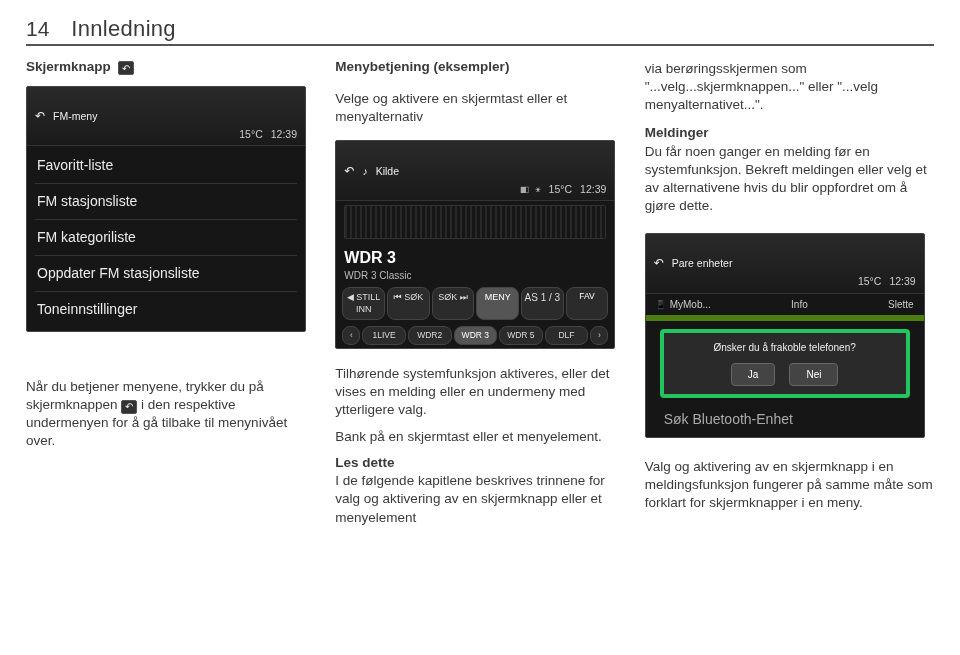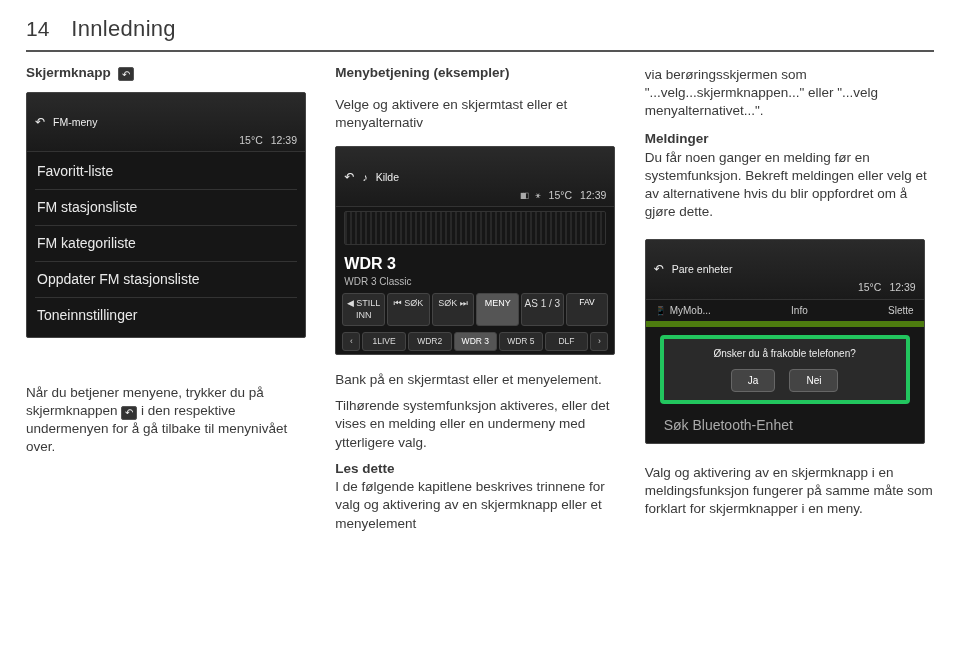--- a/index.html
+++ b/index.html
@@ -13,21 +13,20 @@
     font-size: 13.5px;
     line-height: 1.35;
   }
   .page {
     padding: 14px 26px 10px 26px;
   }
   .header {
     display: flex;
     align-items: baseline;
     gap: 22px;
-    margin-bottom: 6px;
   }
   .page-num { font-size: 21px; fontweight: 400; }
   .page-title { font-size: 22px; letter-spacing: 0.3px; }
   .rule { border: none; border-top: 2px solid #555; margin: 0 0 12px 0; }
   .columns {
     display: grid;
     grid-template-columns: 1fr 1fr 1fr;
     gap: 20px;
   }
   .col { display: flex; flex-direction: column; gap: 10px; }
@@ -81,21 +80,21 @@
   }
   .radio-buttons-row, .preset-row {
     display: flex;
     gap: 2px;
     padding: 3px 6px;
   }
   .rbtn, .preset {
     flex: 1;
     background: #2b2b2b;
     border: 1px solid #444;
-    border-radius: 3px;
+    border-radius: 8px;
     text-align: center;
     padding: 3px 0;
     font-size: 8.5px;
     color: #ddd;
   }
   .rbtn.dark { font-size: 9px; }
   .rbtn.active, .preset.active { background: #555; color: #fff; }
   .rbtn.as { font-size: 10px; }
   .rbtn.fav { color: #fff; }
   .preset.arrow { flex: 0 0 18px; color: #ccc; }
@@ -237,22 +236,22 @@
           <div class="preset">1LIVE</div>
           <div class="preset">WDR2</div>
           <div class="preset active">WDR 3</div>
           <div class="preset">WDR 5</div>
           <div class="preset">DLF</div>
           <div class="preset arrow">›</div>
         </div>
       </div>
 
       <div class="para-group">
+        <p>Tilhørende systemfunksjon aktiveres, eller det vises en melding eller en undermeny med ytterligere valg.</p>
         <p>Bank på en skjermtast eller et menyelement.</p>
-        <p>Tilhørende systemfunksjon aktiveres, eller det vises en melding eller en undermeny med ytterligere valg.</p>
         <p>
           <span class="bold">Les dette</span><br>
           <span>I de følgende kapitlene beskrives trinnene for valg og aktivering av en skjermknapp eller et menyelement</span>
         </p>
       </div>
     </div>
 
     <div class="col">
       <div class="col3-paras">
         <p>via berøringsskjermen som "...velg...skjermknappen..." eller "...velg menyalternativet...".</p>

